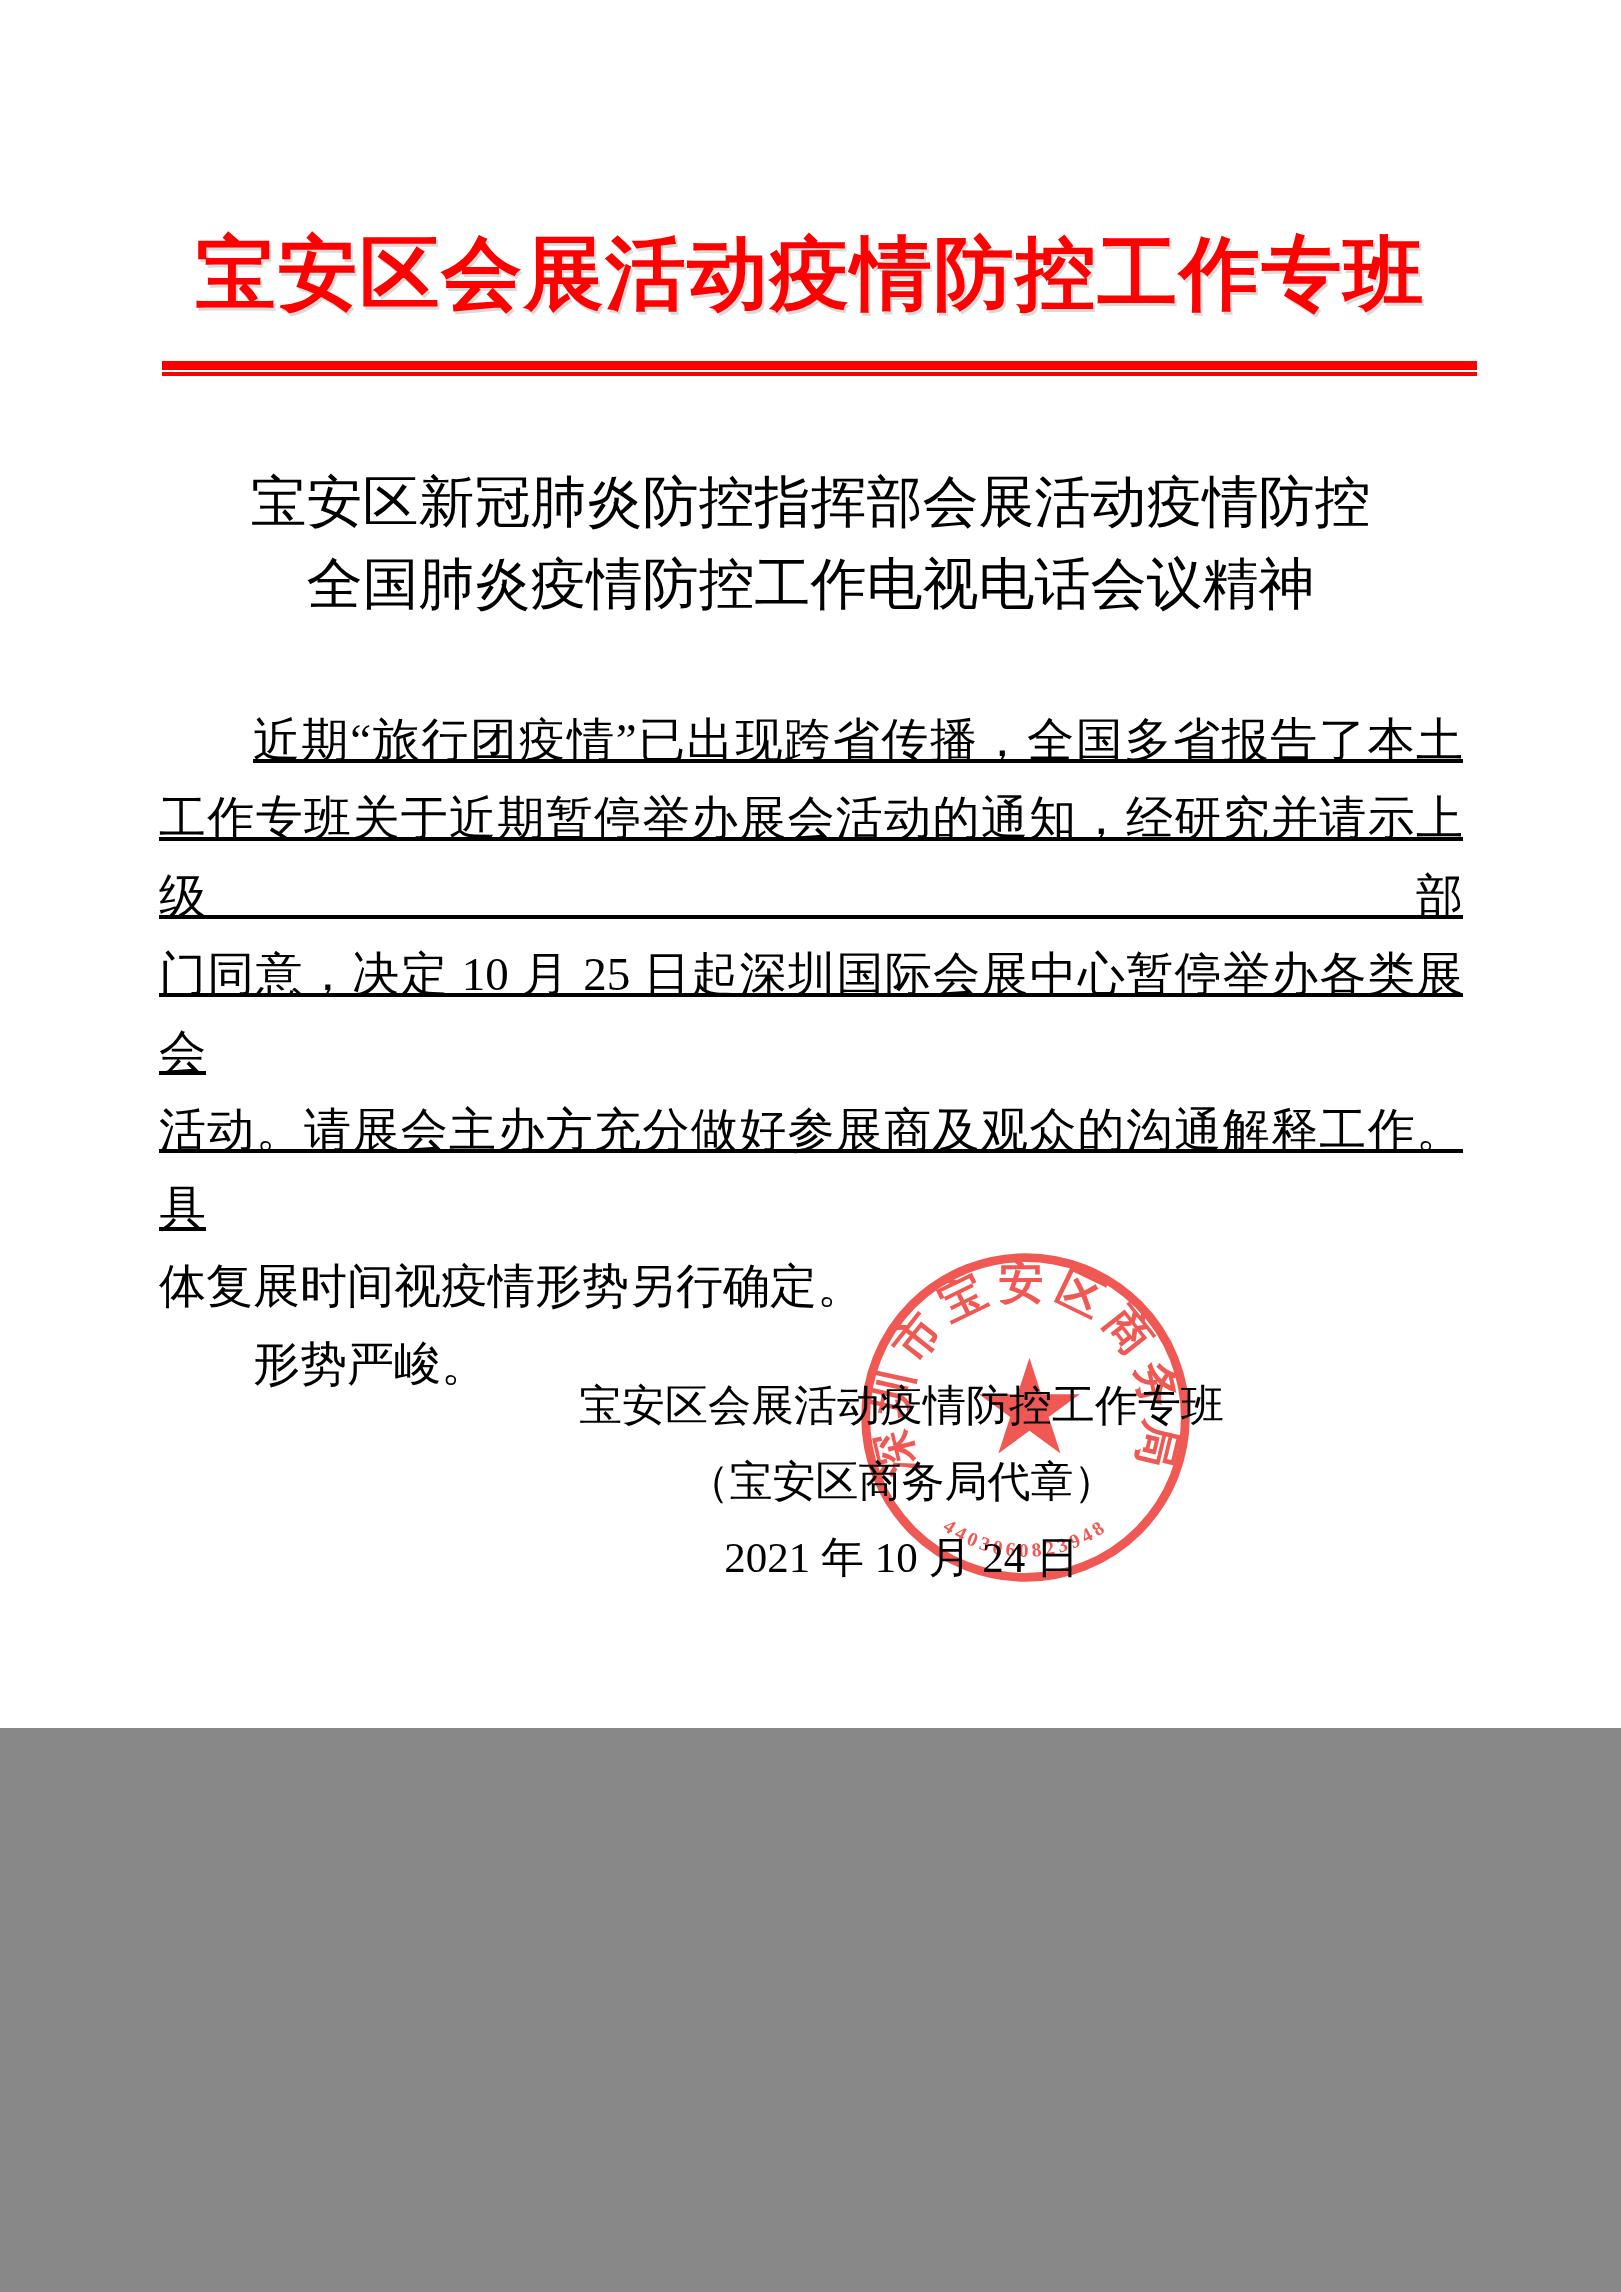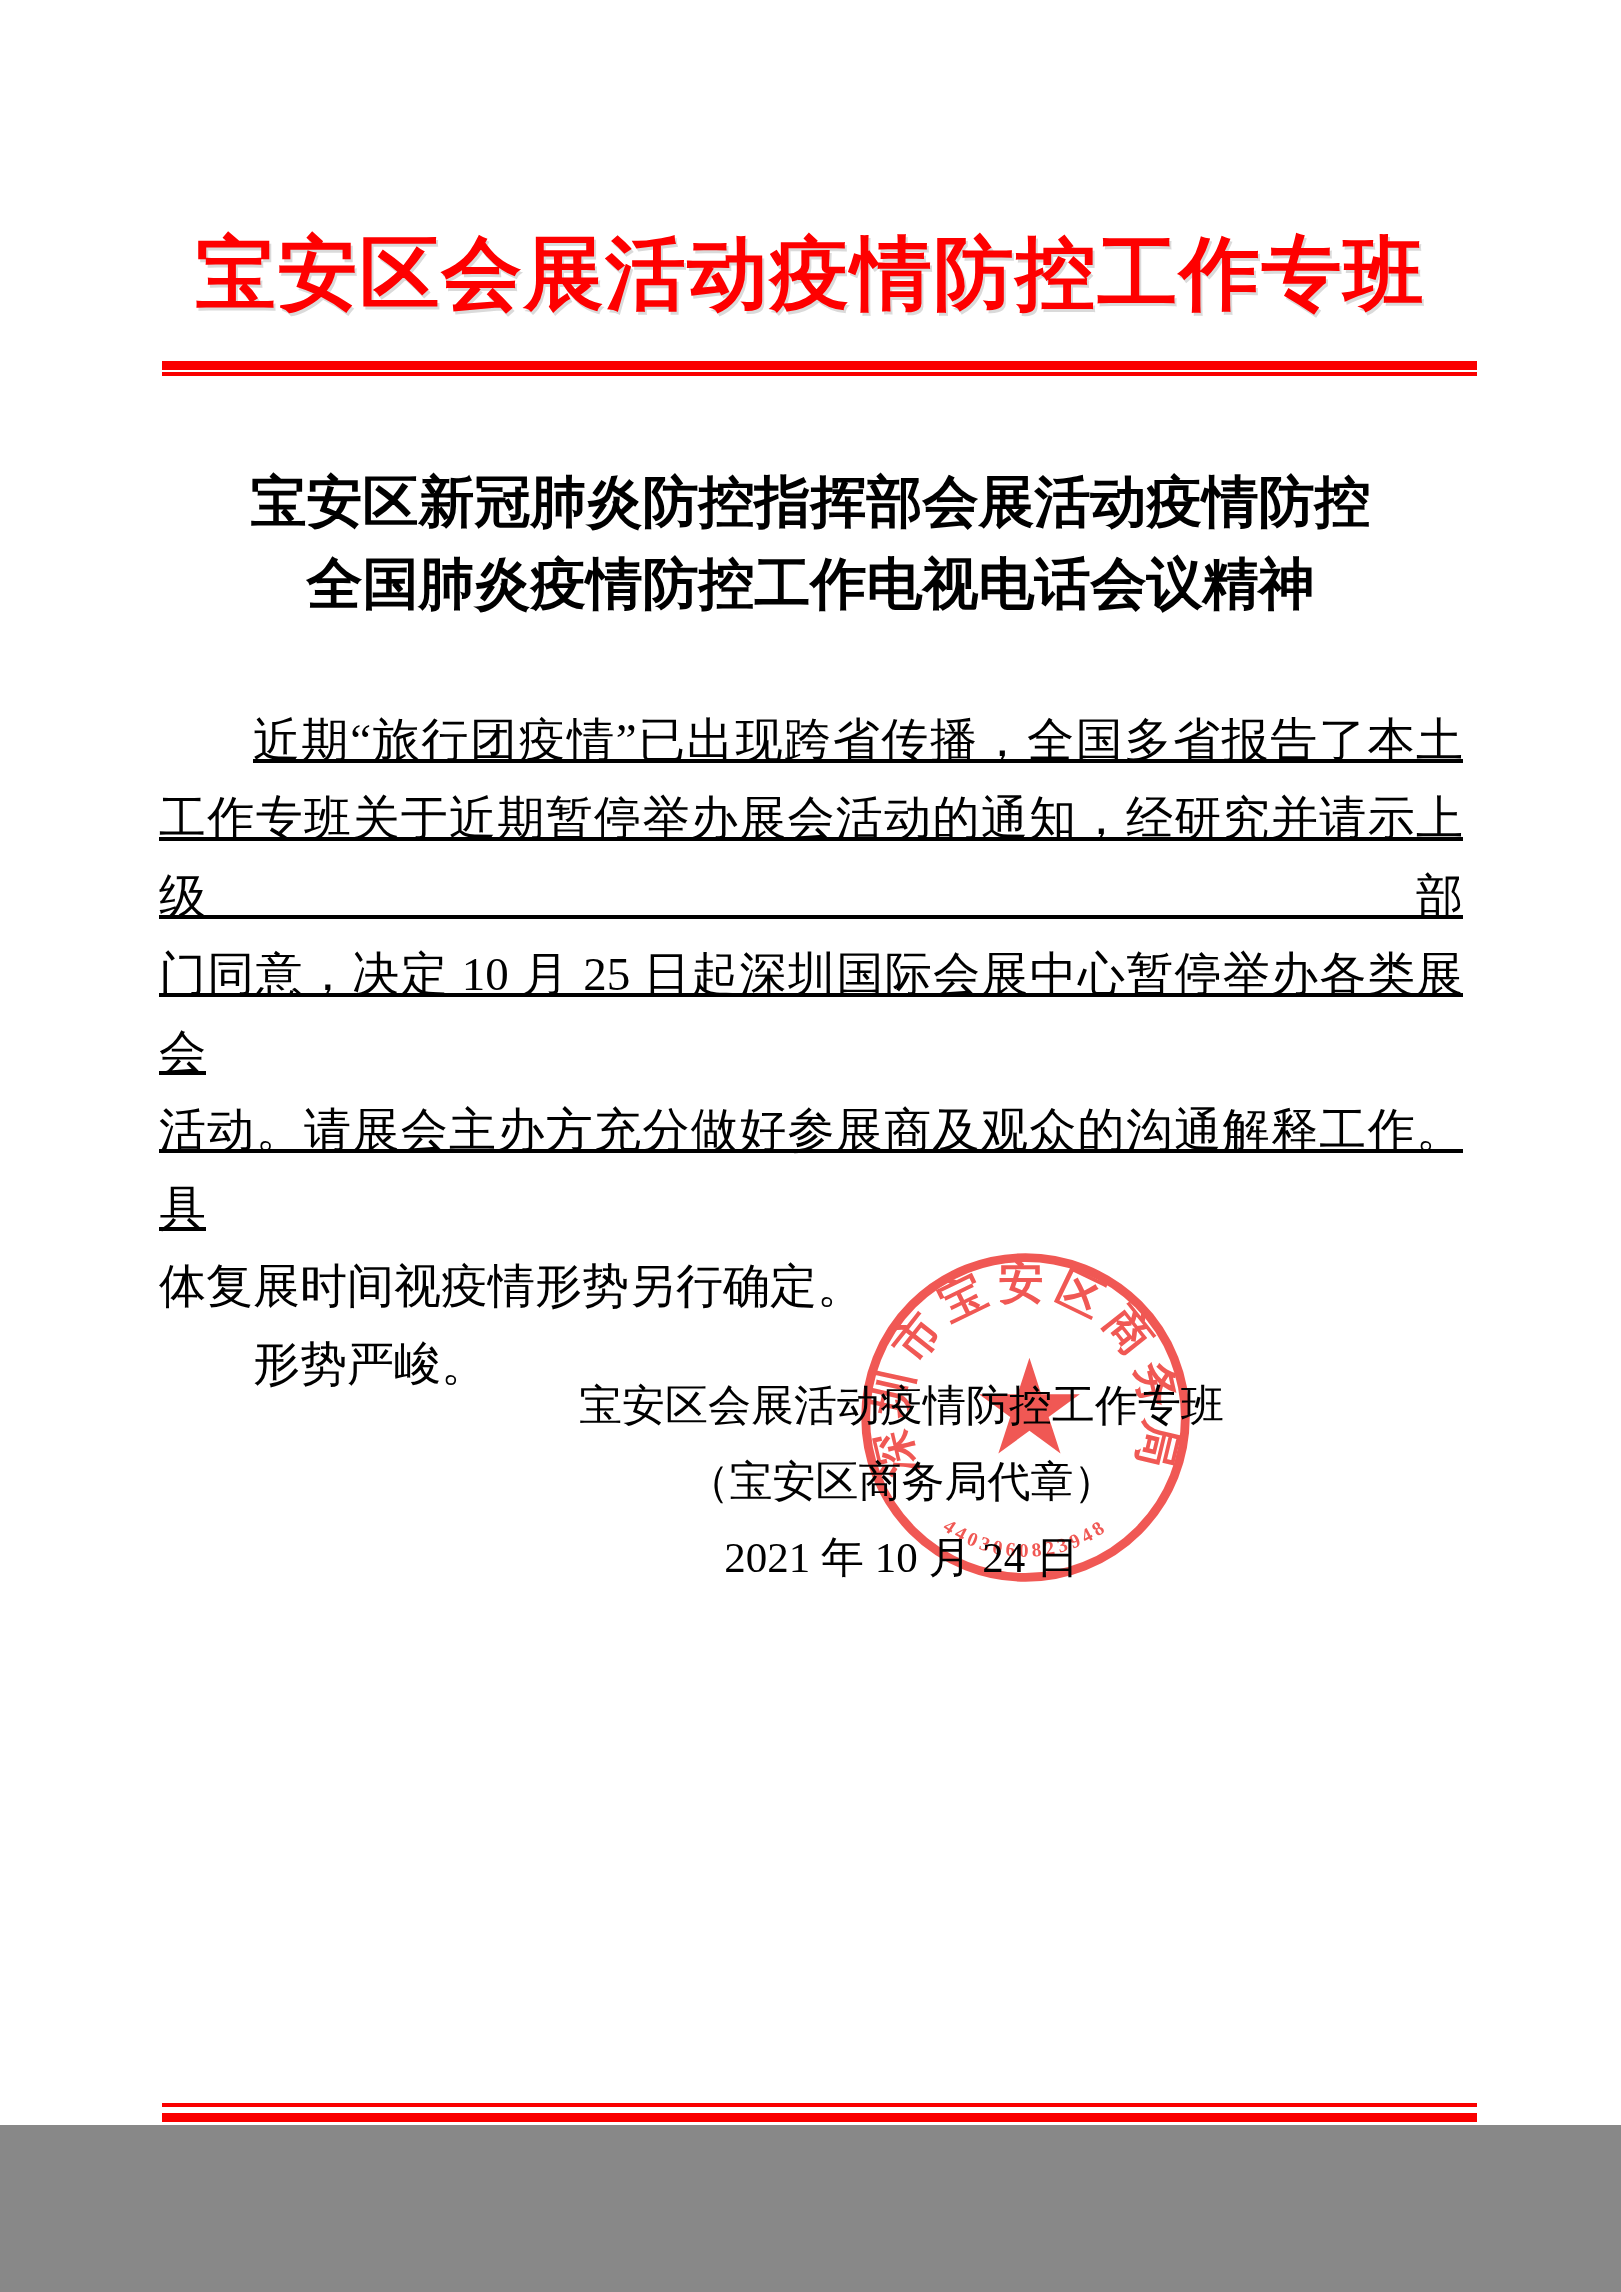--- a/index.html
+++ b/index.html
@@ -4,21 +4,21 @@
 <style>
   :root{
     --header-red:#fe0000;
     --rule-red:#fa0000;
     --seal-red:#ef4a45;
     --text-black:#000000;
   }
   html,body{margin:0;padding:0;background:#888;}
   .page{
     position:relative;
-    width:1621px;height:2125px;
+    width:1621px;height:1728px;
     margin:0 auto;
     background:#ffffff;
     overflow:hidden;
     font-family:"Liberation Serif","DejaVu Serif",serif;
     color:var(--text-black,#000);
   }
   
   .header-title{
     position:absolute;top:221px;left:0;width:100%;
     text-align:center;
@@ -30,21 +30,21 @@
   }
   .rule{position:absolute;left:162px;width:1315px;background:var(--rule-red,#fa0000);}
   .rule.top-thick{top:361px;height:8.8px;}
   .rule.top-thin{top:372px;height:3.9px;}
   .rule.bottom-thin{top:2103px;height:3.9px;}
   .rule.bottom-thick{top:2113px;height:8.8px;}
   
   .doc-title{
     position:absolute;top:461px;left:0;width:100%;
     text-align:center;
-    font-size:56px;font-weight:bold;
+    font-size:56px;font-weight:normal;
     line-height:82px;
     color:#000;
     white-space:nowrap;
   }
   
   .body-text{
     position:absolute;top:701px;left:159px;width:1304px;
     font-size:47px;
     line-height:78px;
     color:#000;

